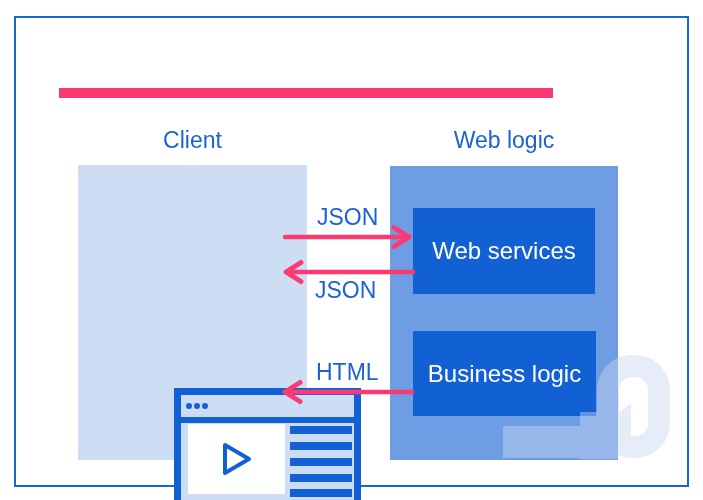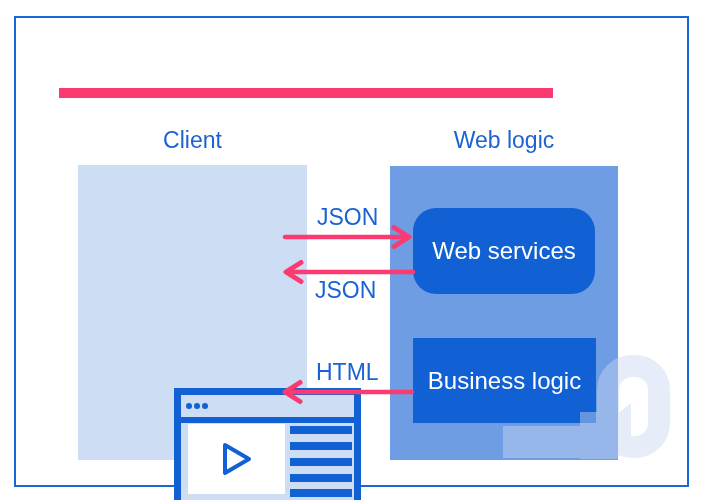--- a/index.html
+++ b/index.html
@@ -27,22 +27,22 @@
   .topbar{left:0;top:0;width:173px;height:22px;border-bottom:6px solid var(--dark-blue,#1261d4);
           display:flex;align-items:center;padding-left:5px;gap:2px;box-sizing:content-box;}
   .dot{width:6px;height:6px;border-radius:50%;background:var(--dark-blue,#1261d4);}
   .video{left:7px;top:29px;width:97px;height:70px;background:#ffffff;
          display:flex;align-items:center;justify-content:center;}
   .tline{left:109px;width:62px;height:8px;background:var(--dark-blue,#1261d4);}
   .t1{top:31px}.t2{top:47px}.t3{top:63px}.t4{top:79px}.t5{top:94px}
   
   .service{background:var(--dark-blue,#1261d4);color:#ffffff;font-size:24px;
            display:flex;align-items:center;justify-content:center;z-index:1;}
-  .ws{left:413px;top:208px;width:182px;height:86px;border-radius:23px;}
-  .bl{left:413px;top:338px;width:183px;height:85px;}
+  .ws{left:413px;top:208px;width:182px;height:86px;}
+  .bl{left:413px;top:331px;width:183px;height:85px;}
   
   .arrows{left:0;top:0;width:703px;height:500px;pointer-events:none;z-index:2;}
   .arrows .shaft{stroke:var(--pink,#fb3a72);stroke-width:4.5;stroke-linecap:round;fill:none;}
   .arrows .head{stroke:var(--pink,#fb3a72);stroke-width:5;stroke-linecap:round;
                 stroke-linejoin:round;fill:none;}
   .arrow-label{font-size:23px;line-height:23px;color:var(--text-blue,#1b63d3);z-index:2;}
   .lbl-ajax{left:317px;top:206px;}
   .lbl-json{left:315px;top:279px;}
   .lbl-html{left:316px;top:361px;}
   

